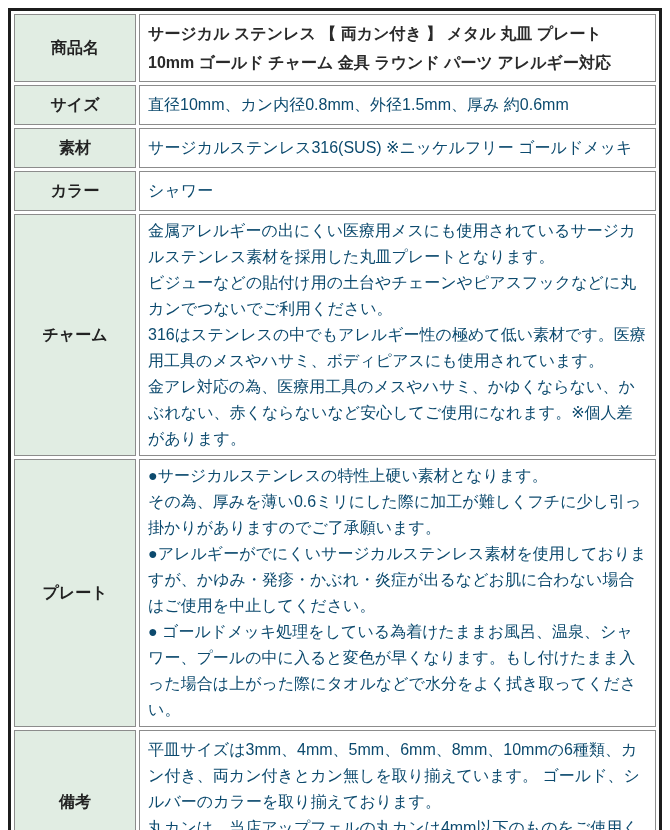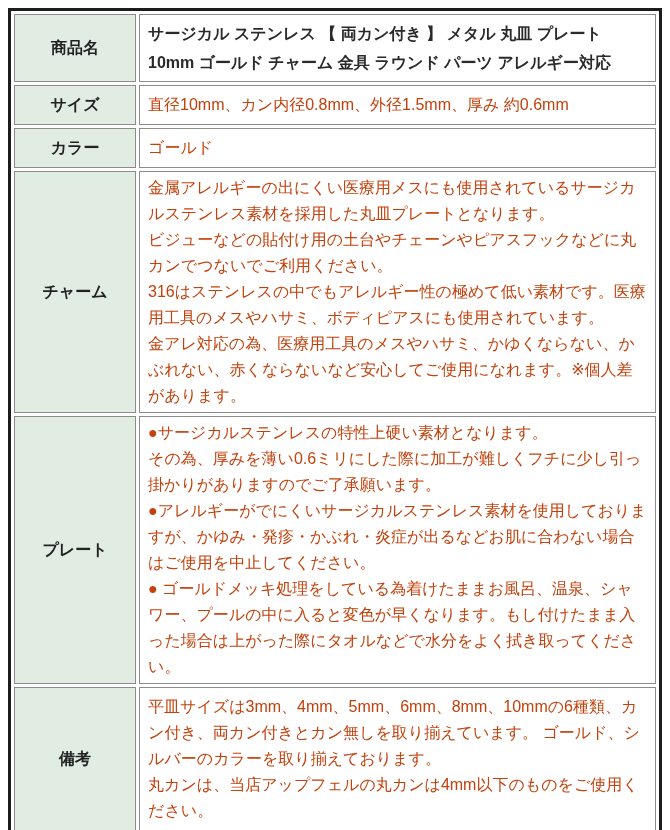--- a/index.html
+++ b/index.html
@@ -33,21 +33,21 @@
     font-weight: 700;
     color: #222222;
     padding: 2px;
   }
   td.content-cell {
     border: 1px solid #8c8c8c;
     vertical-align: middle;
     padding: 3px 8px;
     font-size: 16px;
     line-height: 26px;
-    color: #c2410c;
+    color: #0c4a6e;
   }
   td.content-cell p {
     margin: 0;
     padding: 0;
   }
   tr.row-title td.content-cell {
     font-weight: 700;
     color: #2a2a2a;
     line-height: 29px;
   }
@@ -71,24 +71,30 @@
         <td class="content-cell">
           <p>サージカル ステンレス 【 両カン付き 】 メタル 丸皿 プレート 10mm ゴールド チャーム 金具 ラウンド パーツ アレルギー対応</p>
         </td>
       </tr>
       <tr class="r1">
         <th class="label-cell">サイズ</th>
         <td class="content-cell">
           <p>直径10mm、カン内径0.8mm、外径1.5mm、厚み 約0.6mm</p>
         </td>
       </tr>
+      <tr class="r2">
+        <th class="label-cell">素材</th>
+        <td class="content-cell">
+          <p>サージカルステンレス316(SUS) ※ニッケルフリー ゴールドメッキ</p>
+        </td>
+      </tr>
       <tr class="r3">
         <th class="label-cell">カラー</th>
         <td class="content-cell">
-          <p>ゴールド</p>
+          <p>シャワー</p>
         </td>
       </tr>
       <tr class="r4">
         <th class="label-cell">チャーム</th>
         <td class="content-cell">
           <p>金属アレルギーの出にくい医療用メスにも使用されているサージカルステンレス素材を採用した丸皿プレートとなります。</p>
           <p>ビジューなどの貼付け用の土台やチェーンやピアスフックなどに丸カンでつないでご利用ください。</p>
           <p>316はステンレスの中でもアレルギー性の極めて低い素材です。医療用工具のメスやハサミ、ボディピアスにも使用されています。</p>
           <p>金アレ対応の為、医療用工具のメスやハサミ、かゆくならない、かぶれない、赤くならないなど安心してご使用になれます。※個人差があります。</p>
         </td>

